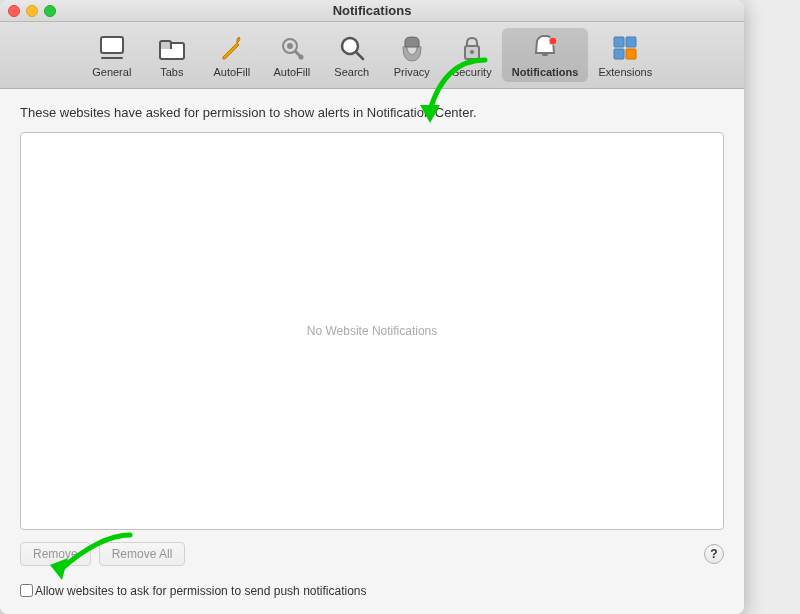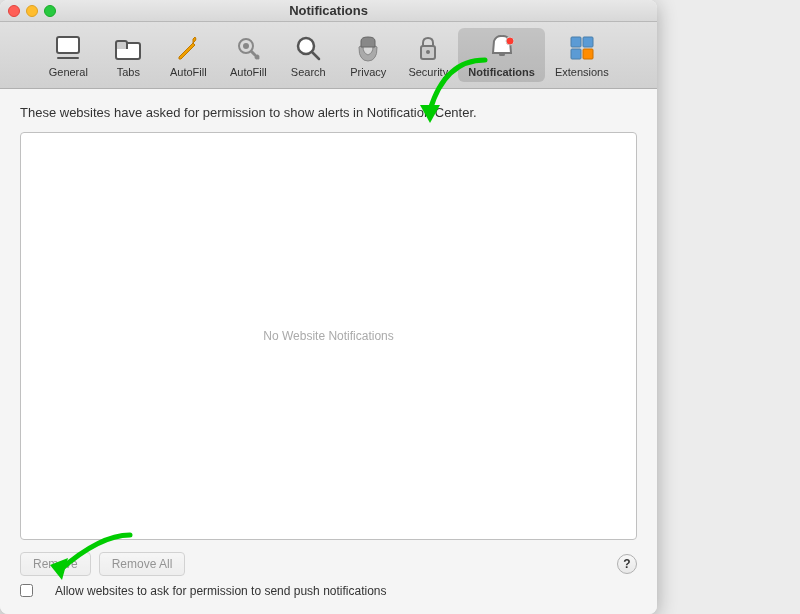--- a/index.html
+++ b/index.html
@@ -6,21 +6,21 @@
 
     body {
       font-family: -apple-system, BlinkMacSystemFont, 'Helvetica Neue', sans-serif;
       background: #ececec;
       width: 800px;
       height: 614px;
       overflow: hidden;
     }
 
     .window {
-      width: 657px;
+      width: 744px;
       height: 614px;
       background: #f5f5f5;
       border-radius: 8px;
       box-shadow: 0 4px 20px rgba(0,0,0,0.3);
       display: flex;
       flex-direction: column;
       overflow: hidden;
     }
 
     
@@ -193,22 +193,22 @@
       justify-content: center;
       font-size: 12px;
       cursor: pointer;
       font-weight: 600;
       color: #333;
     }
 
     
     .checkbox-area {
       display: flex;
-      gap: 22px;
-      margin-top: 8px;
+      gap: 2px;
+      margin-top: 18px;
       flex-shrink: 0;
     }
 
     .checkbox-area input[type="checkbox"] {
       width: 13px;
       height: 13px;
     }
 
     .checkbox-label {
       font-size: 12px;

